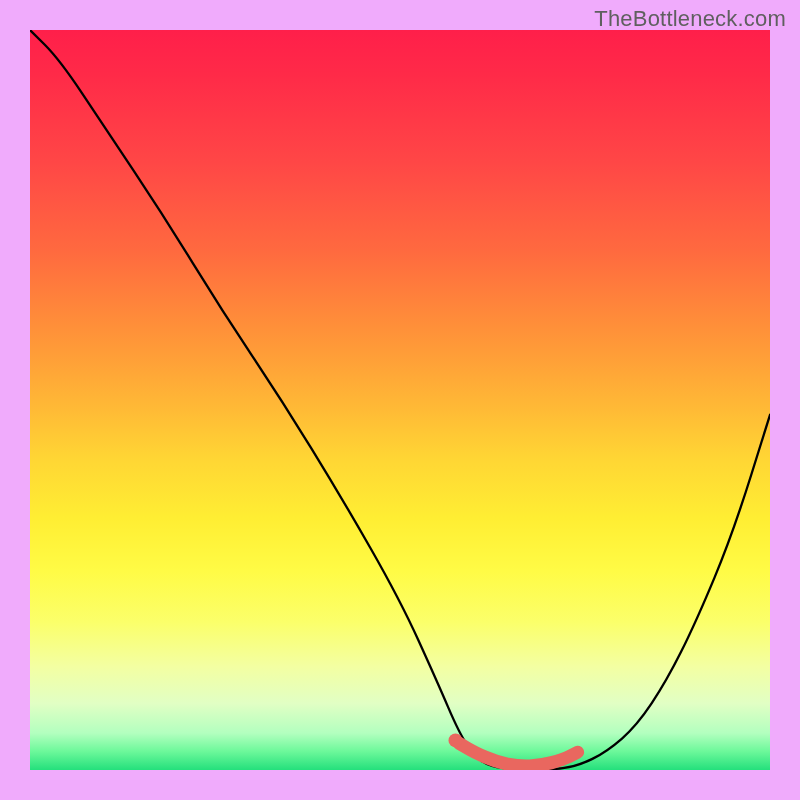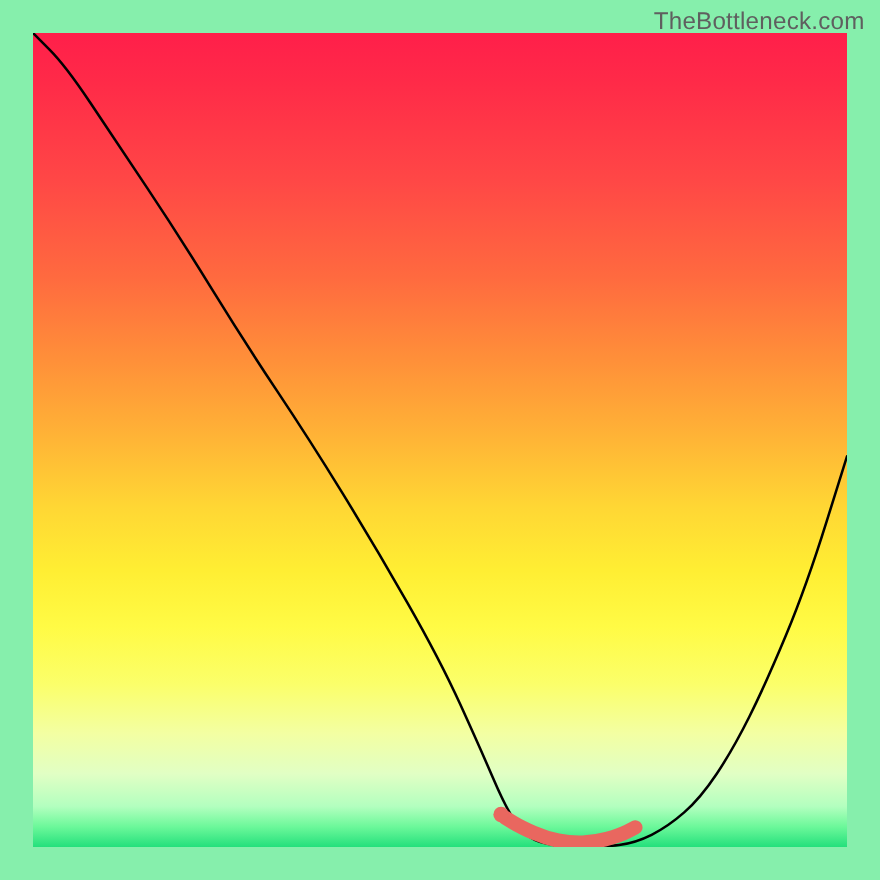--- a/index.html
+++ b/index.html
@@ -8,21 +8,21 @@
     width: 800px;
     height: 800px;
     background: #000;
     overflow: hidden;
     font-family: Arial, Helvetica, sans-serif;
   }
   .container {
     position: relative;
     width: 800px;
     height: 800px;
-    background: #86efac;
+    background: #f0abfc;
   }
   .watermark {
     position: absolute;
     top: 6px;
     right: 14px;
     color: #5f5f5f;
     font-size: 22px;
     font-weight: 500;
     letter-spacing: 0.2px;
     z-index: 20;

